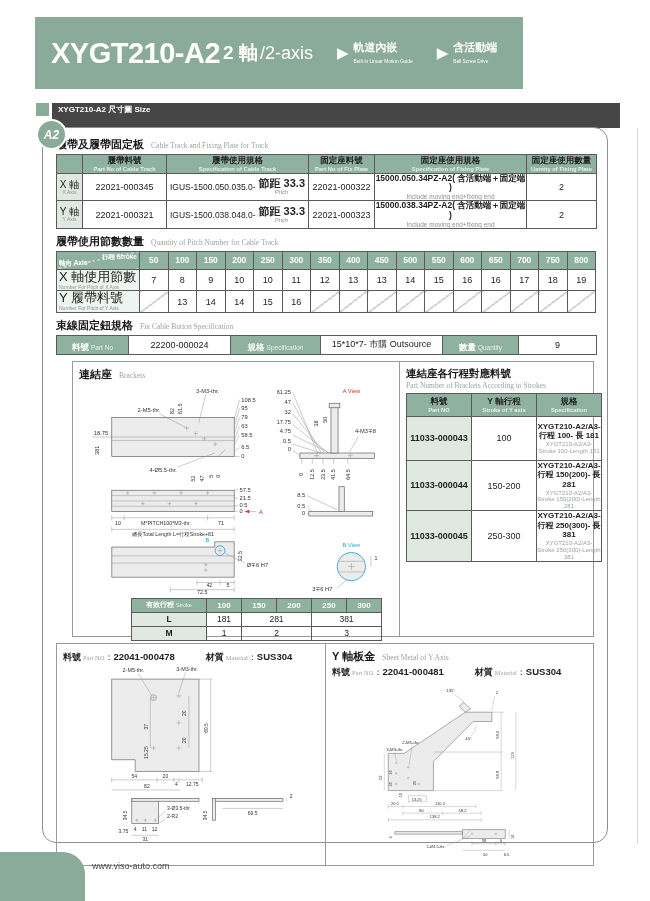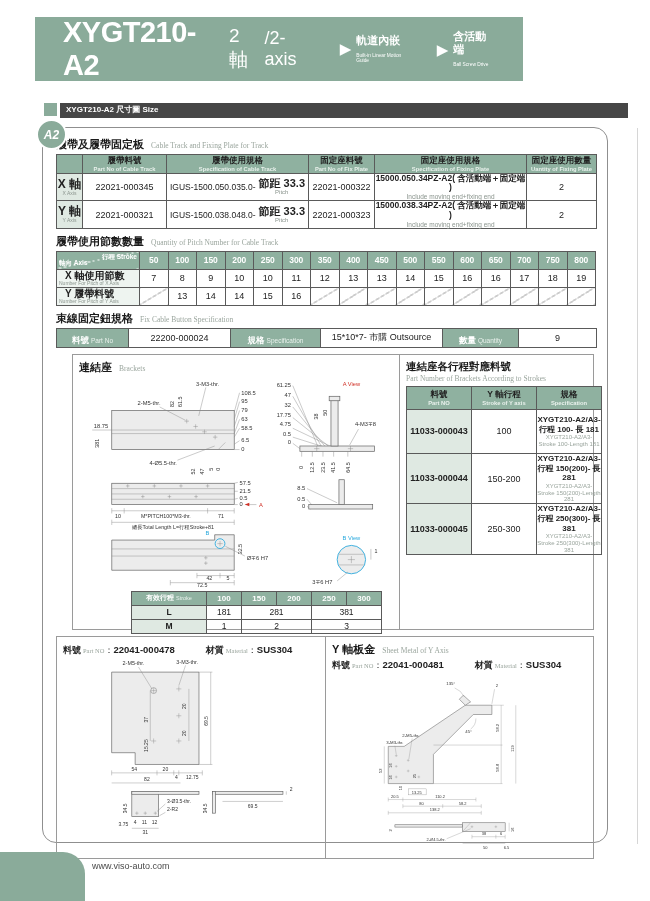--- a/index.html
+++ b/index.html
@@ -1,31 +1,31 @@
 <!DOCTYPE html>
 <html><head>
 <meta charset="utf-8">
 <style>
   html,body{margin:0;padding:0;background:#fff;}
   body{width:650px;height:901px;position:relative;font-family:"Liberation Sans",sans-serif;color:#222;overflow:hidden;}
 
   
-  .top-header{position:absolute;left:35px;top:17px;width:488px;height:64px;background:#8aab9a;
-    display:flex;align-items:center;padding:0 28px;box-sizing:border-box;}
+  .top-header{position:absolute;left:35px;top:17px;width:488px;height:72px;background:#8aab9a;
+    display:flex;align-items:center;padding:0 16px;box-sizing:border-box;}
   .hdr-model{color:#fff;font-size:29px;font-weight:bold;letter-spacing:-0.5px;}
-  .hdr-axis-cn{color:#fff;font-size:19px;font-weight:normal;margin-left:3px;}
+  .hdr-axis-cn{color:#fff;font-size:19px;font-weight:bold;margin-left:3px;}
   .hdr-axis-en{color:#fff;font-size:18px;margin-left:2px;}
   .feature{display:flex;align-items:center;margin-left:24px;}
   .feature .arrow{color:#fff;font-size:15px;margin-right:5px;line-height:1;}
   .feat-text{display:flex;flex-direction:column;gap:6px;}
   .feat-cn{color:#fff;font-size:11px;font-weight:bold;line-height:1.15;}
   .feat-en{color:#fff;font-size:4.8px;line-height:1.2;}
 
   
-  .section-bar{position:absolute;left:36px;top:103px;width:584px;height:15px;display:flex;margin-left:8px;}
+  .section-bar{position:absolute;left:36px;top:103px;width:584px;height:25px;display:flex;}
   .section-square{width:13px;height:13px;background:#8aab9a;margin-right:3px;}
   .section-dark{flex:1;background:#464646;color:#fff;font-size:8px;font-weight:bold;line-height:13px;padding-left:6px;}
 
   
   .main-box{position:absolute;left:42px;top:127px;width:566px;height:716px;border:1.2px solid #8f8f8f;
     border-radius:14px;box-sizing:border-box;padding:8px 13px;}
   .badge{position:absolute;left:-7px;top:-9px;width:27px;height:27px;border-radius:50%;background:#8aab9a;
     border:2px solid #fff;color:#fff;font-size:12px;font-style:italic;font-weight:bold;
     display:flex;align-items:center;justify-content:center;}
   .edge-line{position:absolute;left:637px;top:128px;width:1px;height:716px;background:#d6d6d6;}
@@ -42,40 +42,40 @@
   th,td{border:1px solid #5a5a5a;padding:0;text-align:center;vertical-align:middle;}
   .g-head{background:#8fb1a0;color:#fff;}
   .th-cn{font-size:8.5px;font-weight:bold;line-height:1.25;}
   .th-en{font-size:5.8px;color:#e9f1ec;line-height:1.2;}
 
   
   .cable-table{width:540px;}
   .cable-table th{background:#8fb1a0;}
   .cable-table td{height:22px;}
   .axis-cell{background:#dfe9e2;}
-  .axis-cn{font-size:12px;font-weight:bold;line-height:1.1;}
+  .axis-cn{font-size:10px;font-weight:normal;line-height:1.1;}
   .axis-en{font-size:5px;color:#8a948d;line-height:1.1;}
   .val{font-size:9px;}
   .spec-cell{font-size:8.5px;}
   .spec-line{display:flex;align-items:center;justify-content:center;gap:3px;}
   .pitch-wrap{display:inline-flex;flex-direction:column;line-height:1;}
   .pitch-cn{font-size:11px;font-weight:bold;}
   .pitch-en{font-size:6px;color:#8a948d;}
   .fix-cn{font-size:8.5px;font-weight:bold;line-height:1.15;}
   .fix-en{font-size:6.5px;color:#8a948d;line-height:1.1;}
 
   
   .pitch-table{width:540px;margin-top:1px;}
   .pitch-table th,.pitch-table td{height:17px;}
   .corner{background:linear-gradient(to bottom right,#8fb1a0 49.4%,#fff 49.4%,#fff 50.8%,#8fb1a0 50.8%);position:relative;width:82px;}
   .corner-stroke{position:absolute;top:1px;right:2px;font-size:6.5px;color:#fff;font-weight:bold;}
   .corner-axis{position:absolute;bottom:1px;left:2px;font-size:6.5px;color:#fff;font-weight:bold;}
   .stroke-th{background:#8fb1a0;color:#fff;font-size:8.5px;font-weight:bold;}
   .p-label{background:#eef4f0;text-align:left;padding-left:2px;}
-  .p-label .lab-cn{font-size:10px;font-weight:bold;line-height:1.15;display:block;margin-left:6px;}
+  .p-label .lab-cn{font-size:13px;font-weight:normal;line-height:1.15;display:block;}
   .p-label .lab-en{font-size:5px;color:#8a948d;line-height:1.1;display:block;}
   .p-val{font-size:9px;}
   .diag{background:linear-gradient(to bottom right,transparent 48.8%,#9a9a9a 48.8%,#9a9a9a 51.2%,transparent 51.2%);}
 
   
   .fix-table{width:540px;margin-top:1px;}
   .fix-table td{height:18px;}
   .g-label{background:#8fb1a0;}
   .gl-cn{color:#fff;font-size:8.5px;font-weight:bold;}
   .gl-en{color:#e9f1ec;font-size:6.5px;margin-left:2px;}

